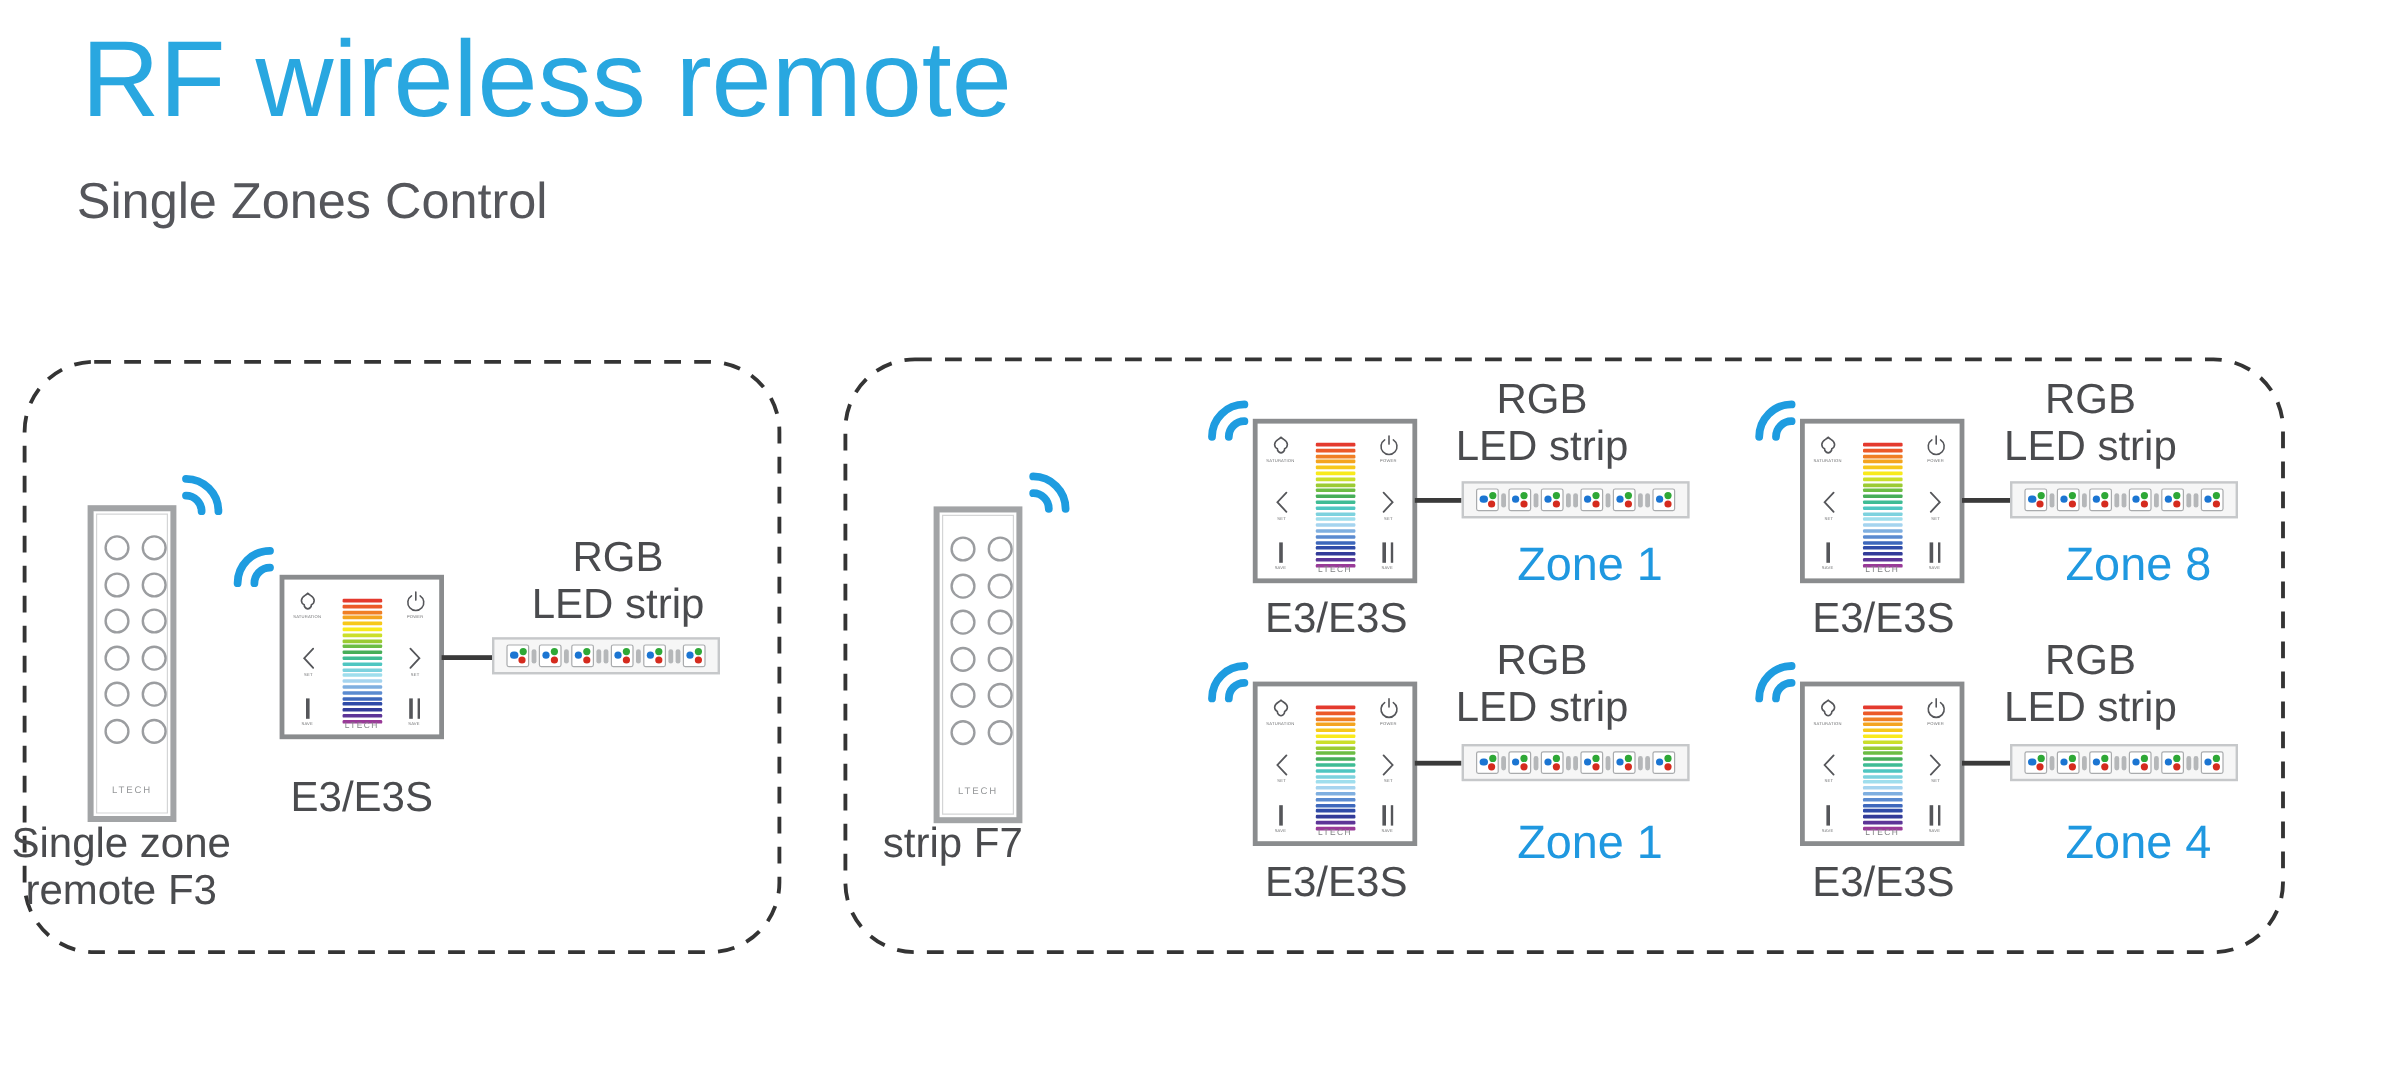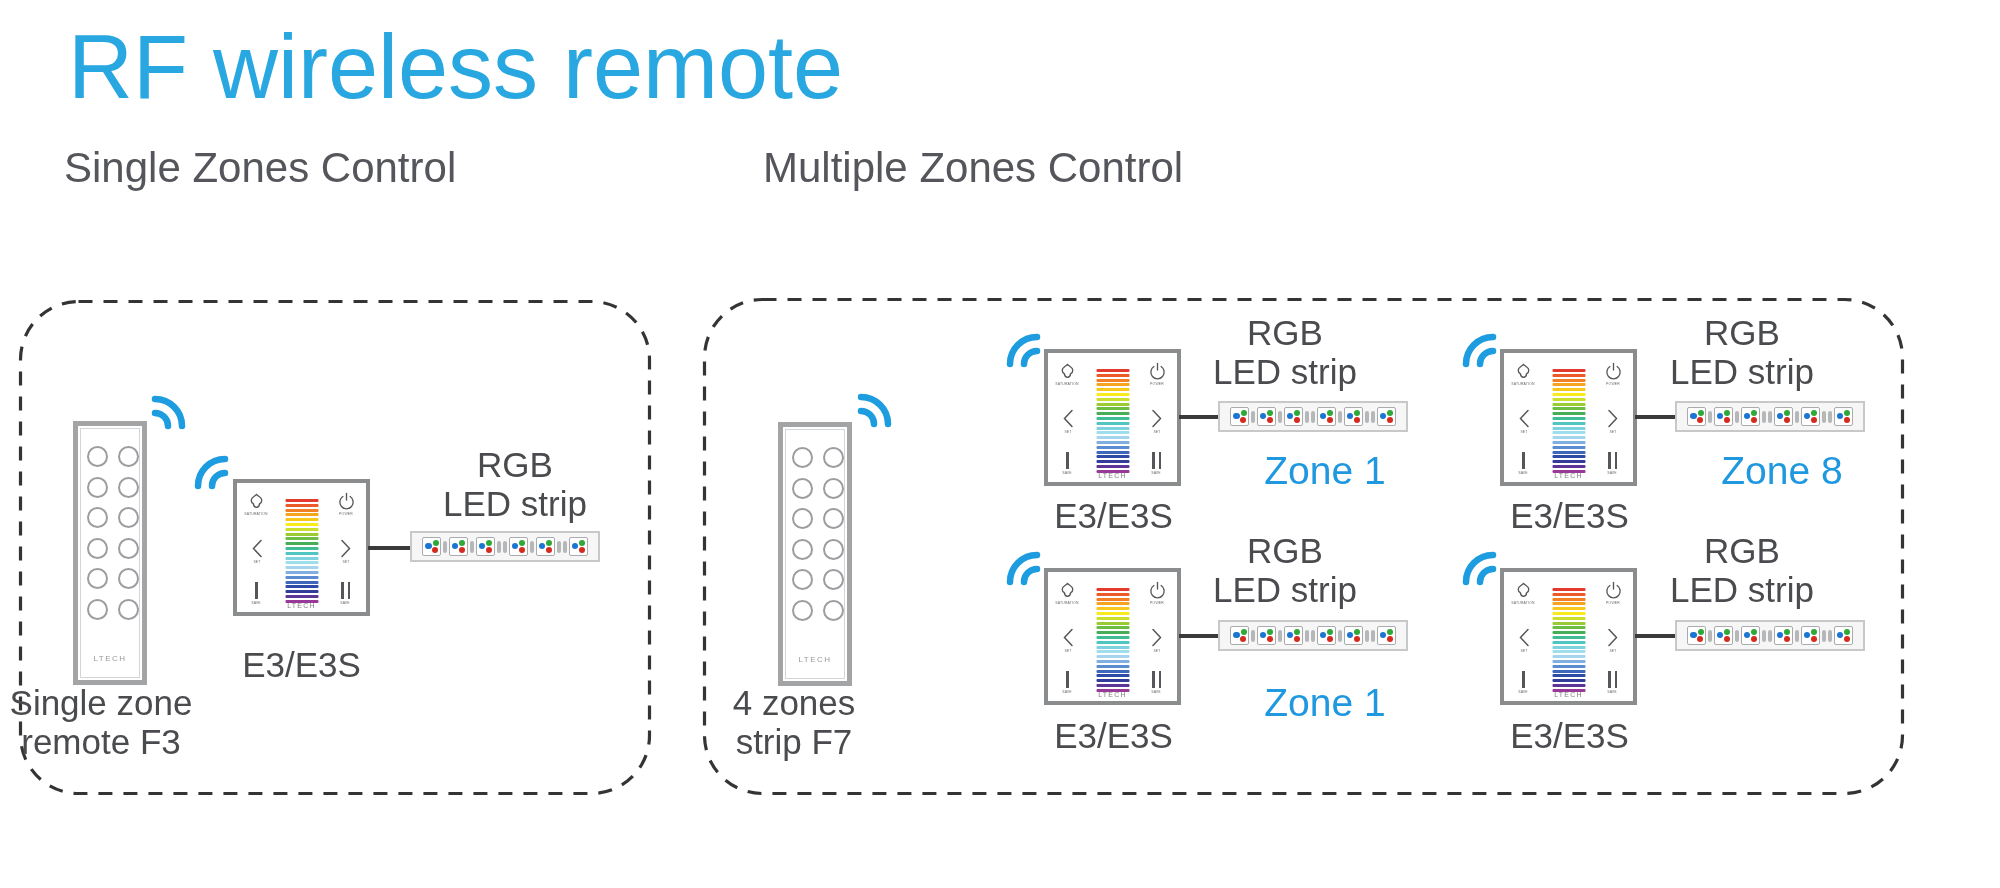--- a/index.html
+++ b/index.html
@@ -105,21 +105,20 @@
   #lbl-zone-3{left:1225px;top:682px;}
   #lbl-zone-4{left:1682px;top:682px;}
 </style>
 </head>
 <body>
 
 <div id="canvas">
 
   <div id="page-title">RF wireless remote</div>
   <div class="section-heading" id="heading-single">Single Zones Control</div>
-  <div class="section-heading" id="heading-multiple">Multiple Zones Control</div>
 
   <svg id="boxes">
     <rect x="20.5" y="301.5" width="629" height="492" rx="58" fill="none" stroke="#343434" stroke-width="3.2" stroke-dasharray="14 11"></rect>
     <rect x="704.5" y="299.5" width="1198" height="494" rx="58" fill="none" stroke="#343434" stroke-width="3.2" stroke-dasharray="14 11"></rect>
   </svg>
 
   <div class="remote" id="remote-f3">
   <div class="remote-grid">
         <div class="rbtn" style="left: 0px; top: 0px;"></div>
         <div class="rbtn" style="left: 31px; top: 0px;"></div>
@@ -285,21 +284,20 @@
       </div>
   <div class="remote-brand">LTECH</div>
 </div>
   <div class="signal" id="sig-f7">
   <svg width="40" height="44" viewBox="0 0 40 44" fill="none" stroke="#1E9CE0" stroke-width="6.5" stroke-linecap="round">
     <path d="M 5 27 A 13 13 0 0 1 18 40"></path>
     <path d="M 5 13 A 27 27 0 0 1 32 40"></path>
   </svg>
 </div>
   <div class="lbl lbl-2l" id="lbl-remote-f7">
-    <div>4 zones</div>
     <div>strip F7</div>
   </div>
 
   <div class="signal" id="sig-z1">
   <svg width="40" height="44" viewBox="0 0 40 44" fill="none" stroke="#1E9CE0" stroke-width="6.5" stroke-linecap="round">
     <path d="M 35 27 A 13 13 0 0 0 22 40"></path>
     <path d="M 35 13 A 27 27 0 0 0 8 40"></path>
   </svg>
 </div>
   <div class="panel" id="panel-z1">
@@ -771,14 +769,15 @@
         <i class="db"></i>
         <i class="dg"></i>
         <i class="dr"></i>
       </div>
     </div>
   <div class="lbl" id="lbl-panel-z4">E3/E3S</div>
   <div class="lbl striplbl" id="lbl-strip-z4">
     <div>RGB</div>
     <div>LED strip</div>
   </div>
+  <div class="zonelbl" id="lbl-zone-4">Zone 4</div>
 
 </div>
 
 </body></html>

